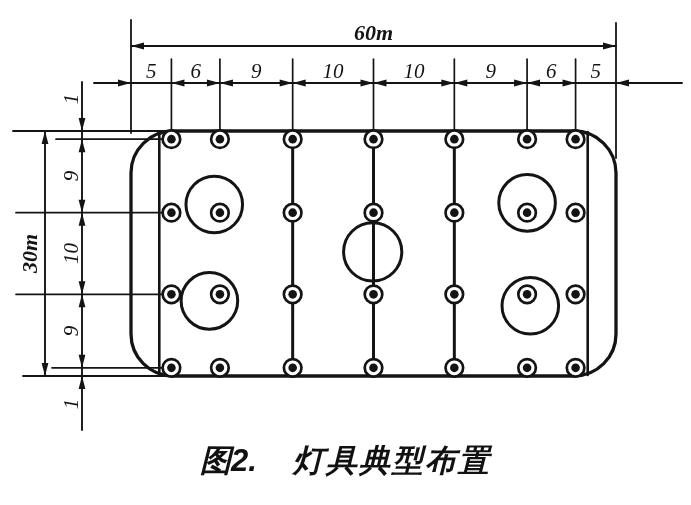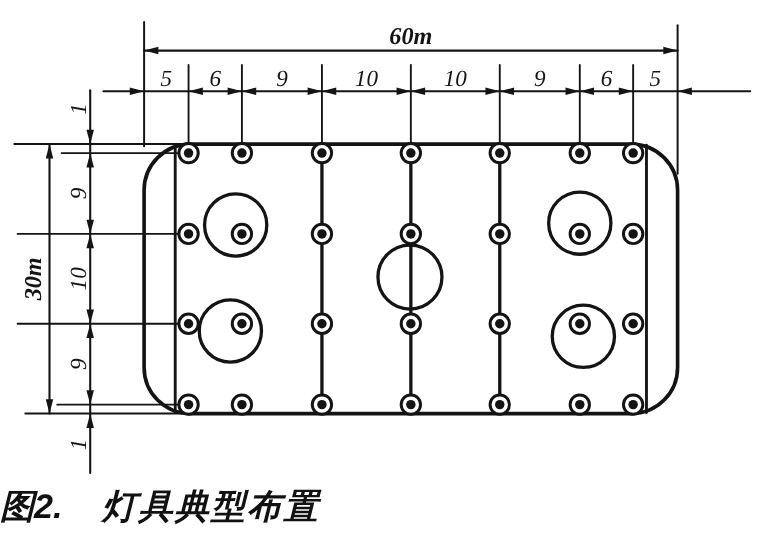--- a/index.html
+++ b/index.html
@@ -1,20 +1,20 @@
 <!DOCTYPE html>
 <html><head>
 <meta charset="utf-8">
 <style>
   html,body{margin:0;padding:0;background:#ffffff;}
   body{width:691px;height:505px;position:relative;overflow:hidden;
        font-family:"Liberation Sans",sans-serif;}
   #stage{position:absolute;left:0;top:0;width:691px;height:505px;font-style:italic;}
   svg{position:absolute;left:0;top:0;}
-  .caption{position:absolute;left:0;top:440px;width:691px;text-align:left;
+  .caption{position:absolute;left:0;top:440px;width:691px;text-align:center;
            font-weight:bold;font-size:31px;color:#111;
            font-family:"Liberation Sans","DejaVu Sans",sans-serif;letter-spacing:2px;}
   .caption .fig-no{margin-right:36px;letter-spacing:0;}
 </style>
 </head>
 <body>
 
 <div id="stage">
   <svg id="diagram-svg" width="691" height="505" viewBox="0 0 691 505">
       <line x1="131" y1="20" x2="131" y2="133" stroke="#141414" stroke-width="1.8" stroke-linecap="round"></line>

